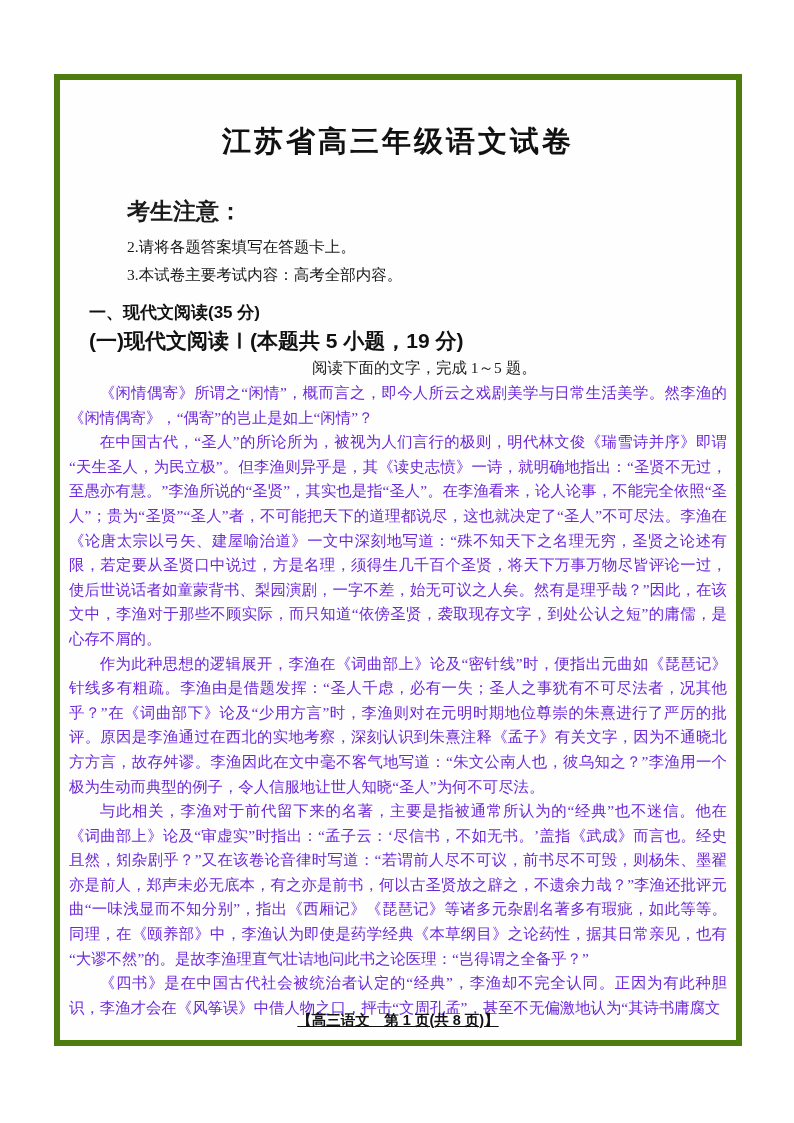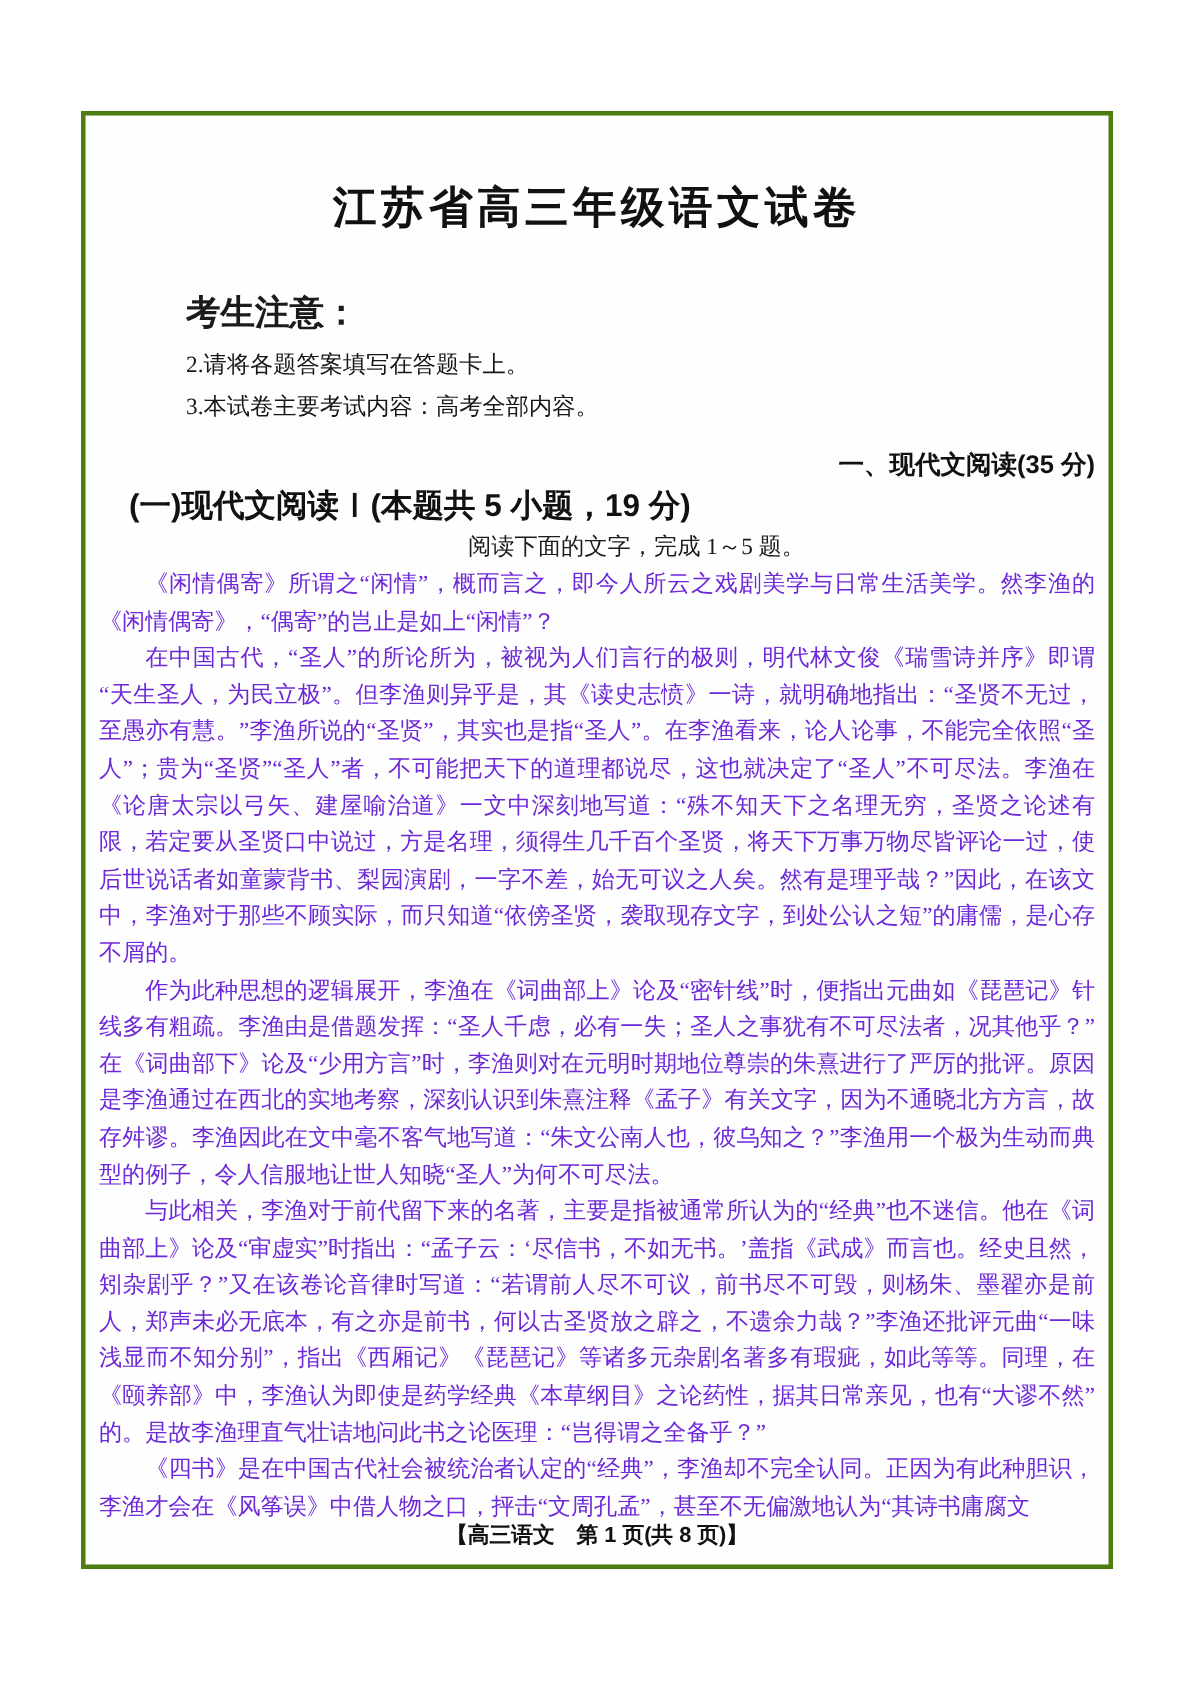--- a/index.html
+++ b/index.html
@@ -19,21 +19,21 @@
     background: #ffffff;
   }
   .page {
     position: absolute;
     left: 54px;
     top: 74px;
     width: 688px;
     height: 972px;
     box-sizing: border-box;
     background: #fefefe;
-    border: 3px solid #4d7c0f;
+    border: 6px solid #4d7c0f;
     padding: 0 9px;
   }
   .doc-title {
     margin-top: 42px;
     text-align: center;
     font-family: "Liberation Sans", sans-serif;
     font-weight: 900;
     font-size: 29px;
     letter-spacing: 3px;
     color: #111;
@@ -56,21 +56,20 @@
   .section-block {
     margin-top: 10px;
     margin-left: 20px;
     font-family: "Liberation Sans", sans-serif;
     font-weight: 800;
     color: #111;
   }
   .section-heading {
     font-size: 17px;
     line-height: 28px;
-    text-align: right;
   }
   .section-subheading {
     font-size: 21px;
     line-height: 28px;
   }
   .instruction {
     font-size: 15.5px;
     line-height: 26px;
     text-indent: 3.4em;
     margin: 0;
@@ -87,20 +86,21 @@
   .page-footer {
     position: absolute;
     left: 0;
     right: 0;
     bottom: 10px;
     text-align: center;
     font-family: "Liberation Sans", sans-serif;
     font-weight: 700;
     font-size: 14.5px;
     color: #111;
+    text-decoration: underline;
   }
 </style>
 </head>
 <body>
 
 <div class="canvas">
   <div class="page">
 
     <div class="doc-title">江苏省高三年级语文试卷</div>
 

